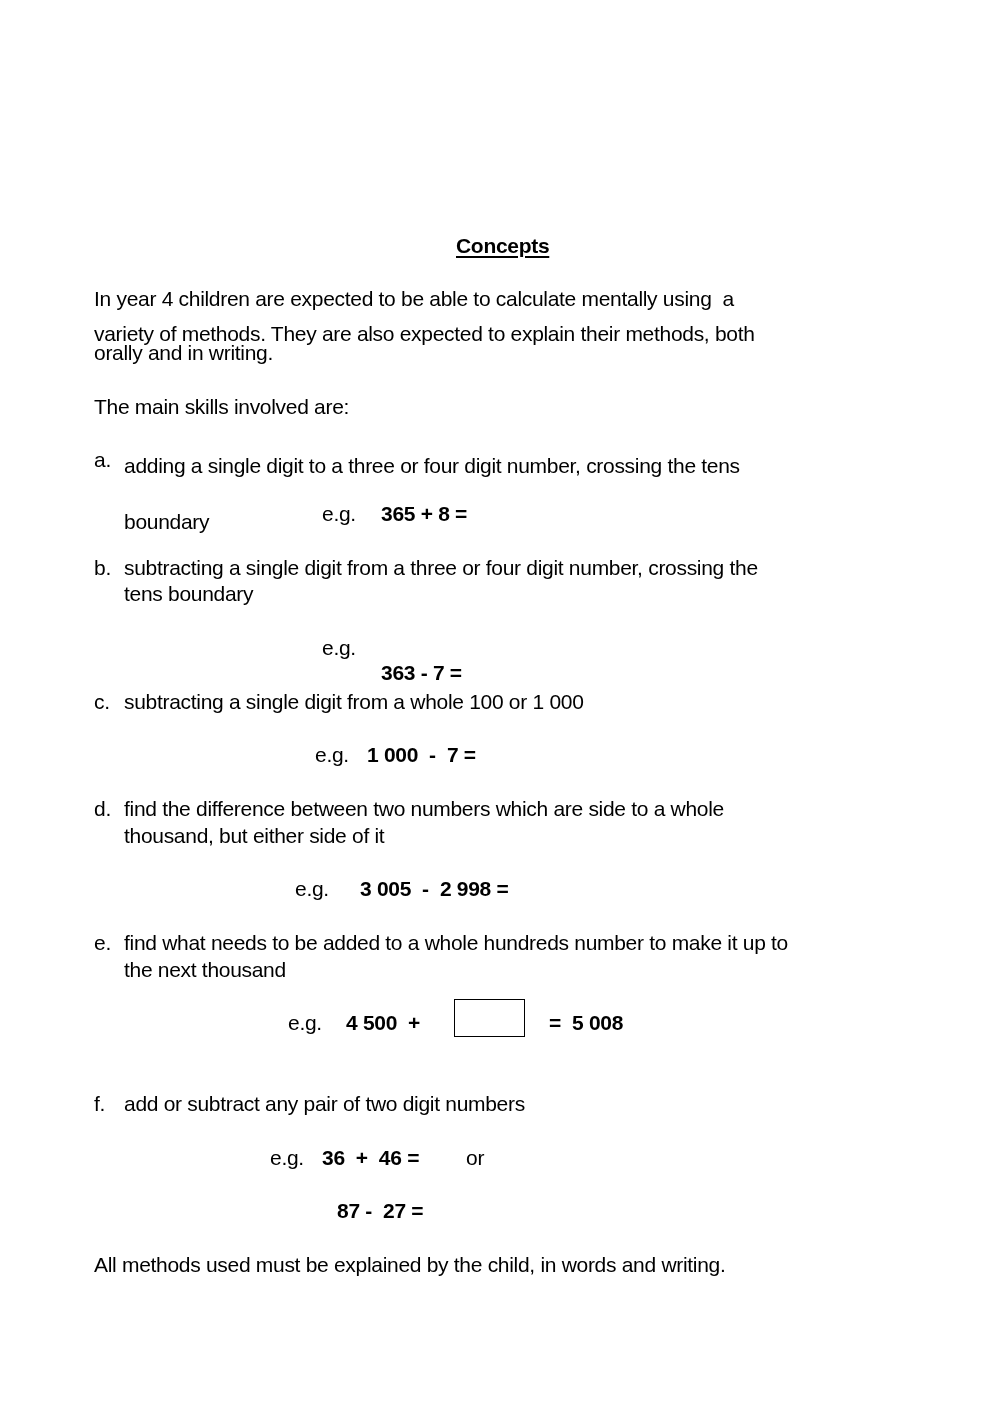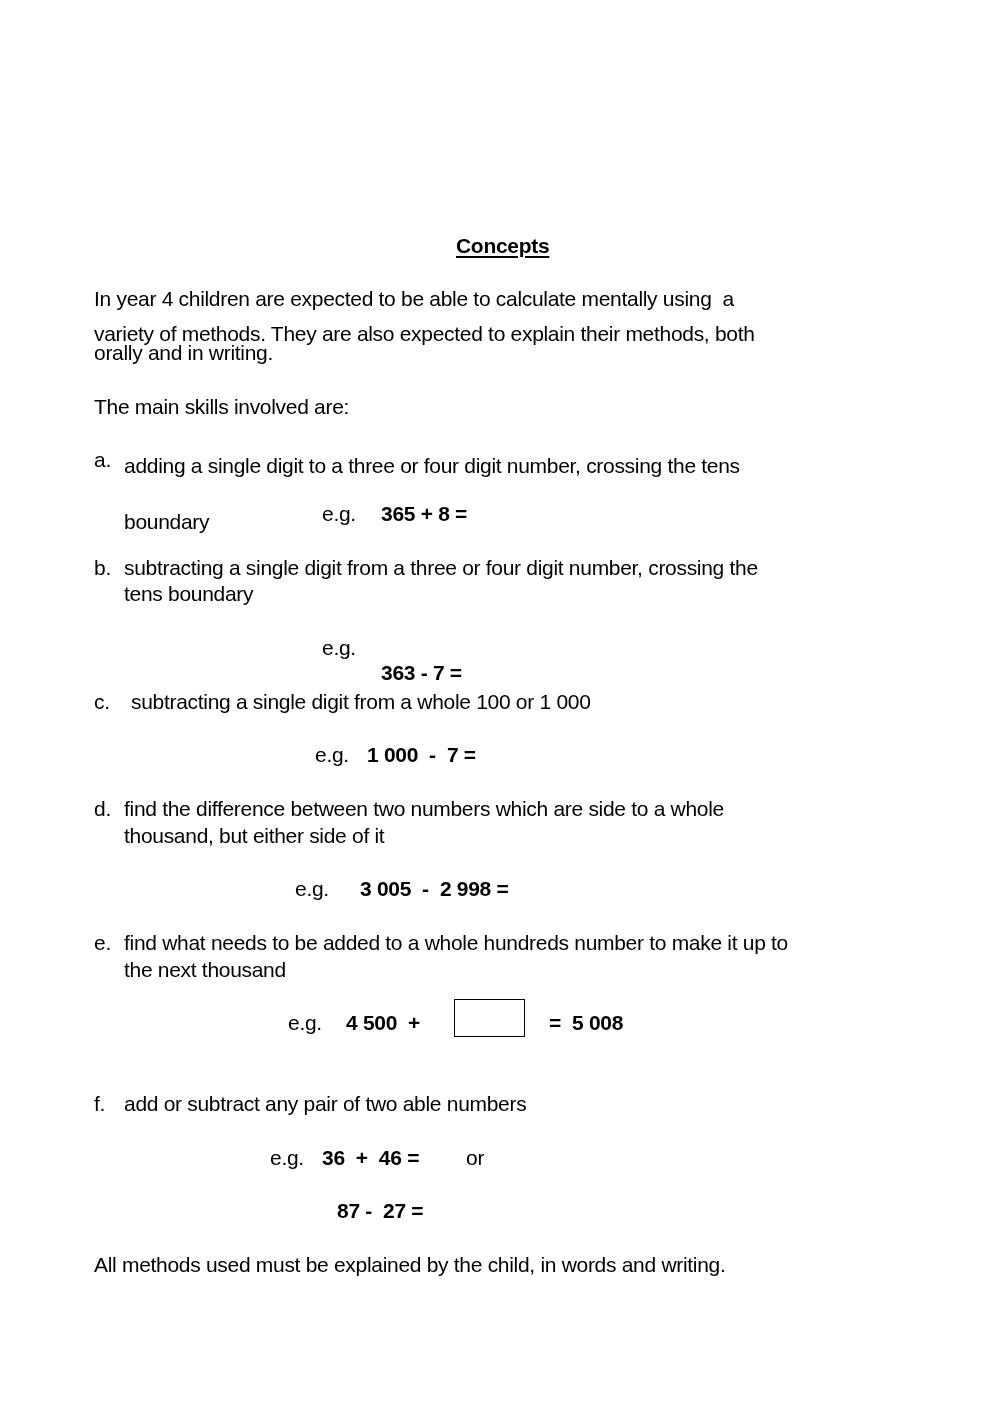--- a/index.html
+++ b/index.html
@@ -43,21 +43,21 @@
   <div>
     <div class="abs" style="left:94px; top:554px;">b.</div>
     <div class="abs" style="left:124px; top:554px;">subtracting a single digit from a three or four digit number, crossing the</div>
     <div class="abs" style="left:124px; top:580px;">tens boundary</div>
     <div class="abs" style="left:322px; top:634px;">e.g.</div>
     <div class="abs b pre" style="left:381px; top:634px;margin-top:25px;">363 - 7 =</div>
   </div>
 
   <div>
     <div class="abs" style="left:94px; top:688px;">c.</div>
-    <div class="abs" style="left:124px; top:688px;margin-left:7px;">subtracting a single digit from a whole 100 or 1 000</div>
+    <div class="abs" style="left:124px; top:688px;">subtracting a single digit from a whole 100 or 1 000</div>
     <div class="abs" style="left:315px; top:741px;">e.g.</div>
     <div class="abs b pre" style="left:367px; top:741px;">1 000  -  7 =</div>
   </div>
 
   <div>
     <div class="abs" style="left:94px; top:795px;">d.</div>
     <div class="abs" style="left:124px; top:795px;">find the difference between two numbers which are side to a whole</div>
     <div class="abs" style="left:124px; top:822px;">thousand, but either side of it</div>
     <div class="abs" style="left:295px; top:875px;">e.g.</div>
     <div class="abs b pre" style="left:360px; top:875px;">3 005  -  2 998 =</div>
@@ -68,21 +68,21 @@
     <div class="abs" style="left:124px; top:929px;">find what needs to be added to a whole hundreds number to make it up to</div>
     <div class="abs" style="left:124px; top:956px;">the next thousand</div>
     <div class="abs" style="left:288px; top:1009px;">e.g.</div>
     <div class="abs b pre" style="left:346px; top:1009px;">4 500  +</div>
     <div class="answer-box"></div>
     <div class="abs b pre" style="left:549px; top:1009px;">=  5 008</div>
   </div>
 
   <div>
     <div class="abs" style="left:94px; top:1090px;">f.</div>
-    <div class="abs" style="left:124px; top:1090px;">add or subtract any pair of two able numbers</div>
+    <div class="abs" style="left:124px; top:1090px;">add or subtract any pair of two digit numbers</div>
     <div class="abs" style="left:270px; top:1144px;">e.g.</div>
     <div class="abs b pre" style="left:322px; top:1144px;">36  +  46 =</div>
     <div class="abs" style="left:466px; top:1144px;">or</div>
     <div class="abs b pre" style="left:337px; top:1197px;">87 -  27 =</div>
   </div>
 
   <div class="abs" style="left:94px; top:1251px;">All methods used must be explained by the child, in words and writing.</div>
 
 </div>
 

